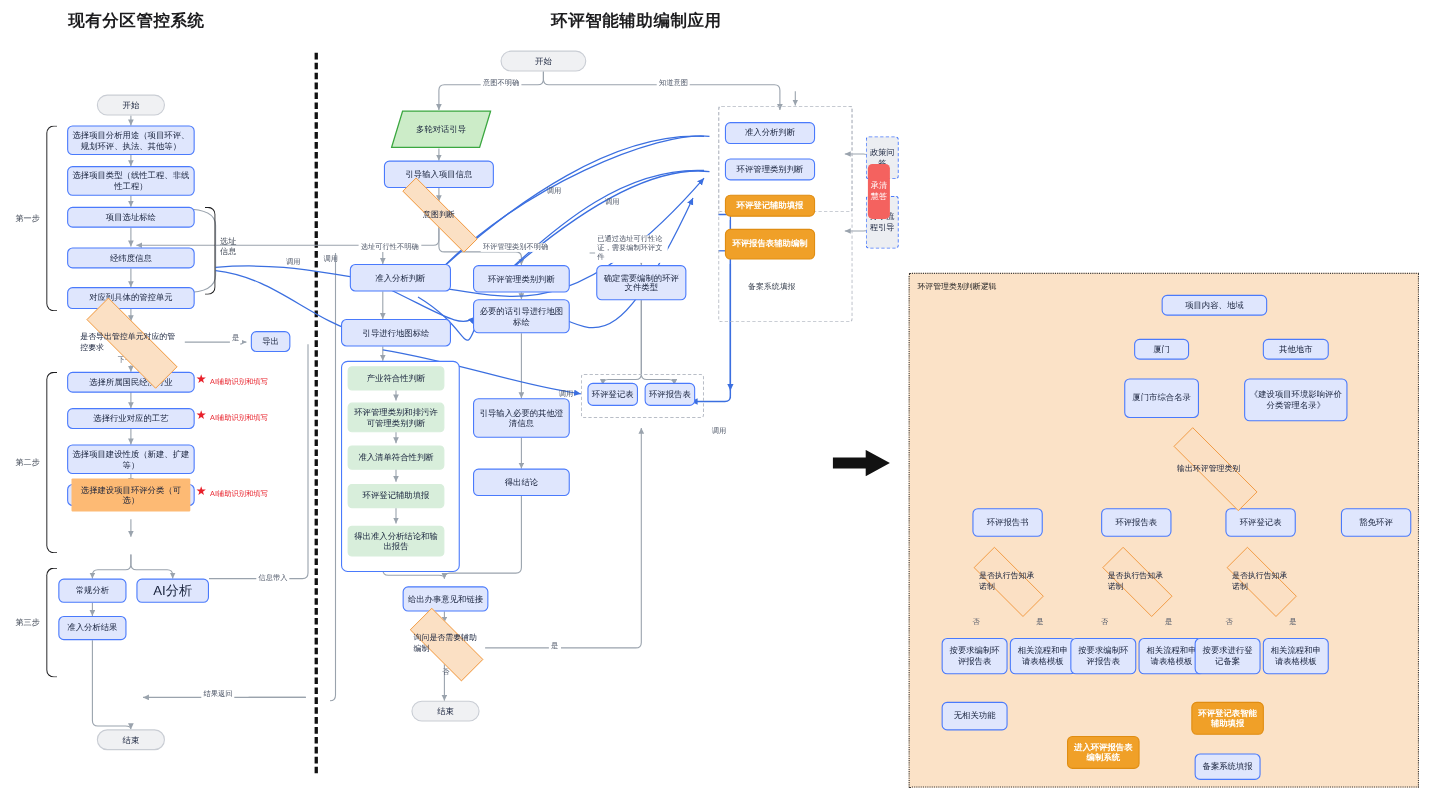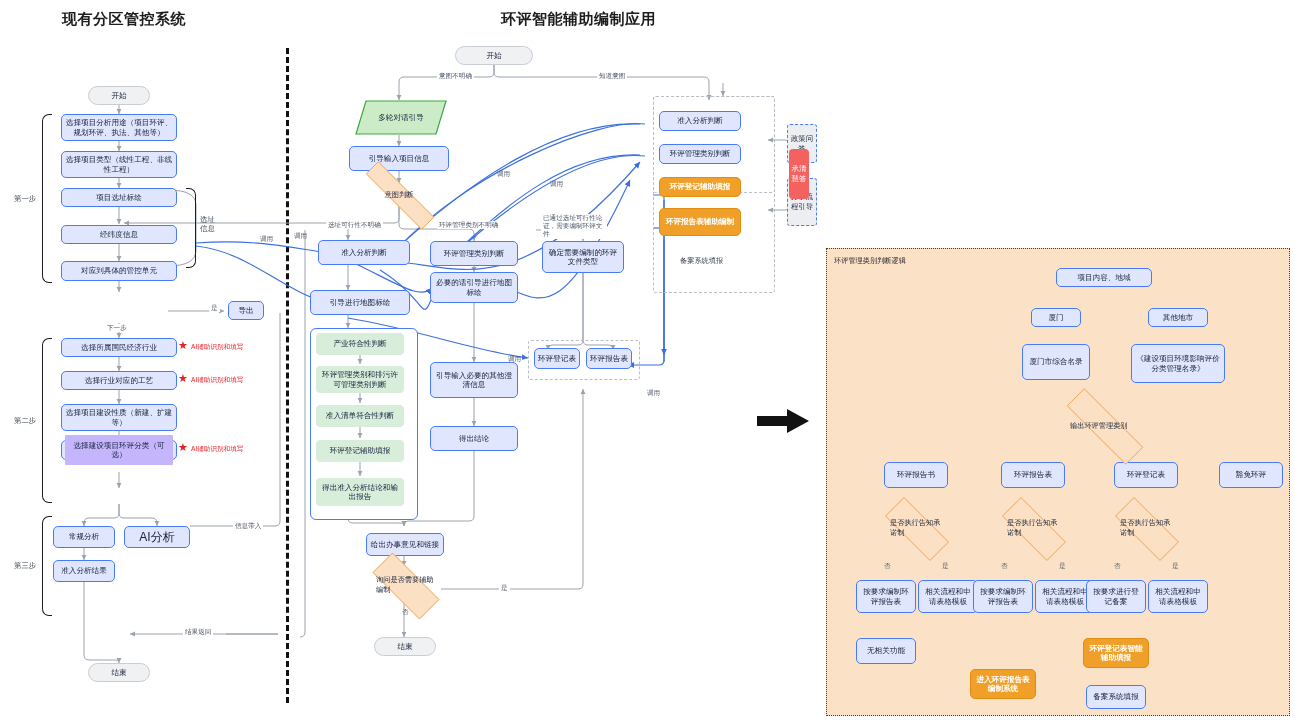--- a/index.html
+++ b/index.html
@@ -35,21 +35,21 @@
             text-align:center;line-height:1.35;}
   .title{position:absolute;font-size:15px;font-weight:bold;color:#1d1d1f;
          letter-spacing:.5px;}
   .elabel{position:absolute;font-size:6.6px;color:#4c5566;background:#fff;
           padding:0 2px;white-space:nowrap;line-height:1.25;}
   .elabel.nb{background:transparent;}
   .elabel.w{white-space:normal;text-align:left;width:62px;}
   .steplbl{position:absolute;font-size:7.4px;color:#3a4250;white-space:nowrap;}
   .ailbl{position:absolute;font-size:6.6px;color:#e8202a;white-space:nowrap;}
   .star{position:absolute;color:#e8202a;font-size:11px;line-height:1;}
-  .hl{background:#c4b5fd;padding:6px 1px;border-radius:1px;}
+  .hl{background:#fdba74;padding:6px 1px;border-radius:1px;}
   .panel{position:absolute;background:#fbe2c7;border:1.4px dotted #3d3d3d;}
   .panel-title{position:absolute;font-size:7.2px;color:#1d1d1f;}
   .divider{position:absolute;border-left:3.4px dashed #111;}
   .ai-big{font-size:12px;}
 </style>
 </head>
 <body>
 
 <div id="canvas">
 
@@ -191,20 +191,24 @@
   </div>
 
   <div class="t term" style="left:88px;top:86px;width:62px;height:19px;">开始</div>
 
   <div class="t box" style="left:61px;top:114px;width:116px;height:27px;">选择项目分析用途（项目环评、规划环评、执法、其他等）</div>
   <div class="t box" style="left:61px;top:151px;width:116px;height:27px;">选择项目类型（线性工程、非线性工程）</div>
   <div class="t box" style="left:61px;top:188px;width:116px;height:19px;">项目选址标绘</div>
   <div class="t box" style="left:61px;top:225px;width:116px;height:19px;">经纬度信息</div>
   <div class="t box" style="left:61px;top:261px;width:116px;height:20px;">对应到具体的管控单元</div>
 
+  <div class="dgroup dia" style="left:57px;top:292px;width:124px;height:38px;">
+    <div class="diashape"></div>
+    <div class="lbl" style="width:92px;">是否导出管控单元对应的管控要求</div>
+  </div>
   <div class="t box" style="left:228px;top:301px;width:36px;height:19px;">导出</div>
 
   <div class="t box" style="left:61px;top:338px;width:116px;height:19px;">选择所属国民经济行业</div>
   <div class="t box" style="left:61px;top:371px;width:116px;height:19px;">选择行业对应的工艺</div>
   <div class="t box" style="left:61px;top:404px;width:116px;height:27px;">选择项目建设性质（新建、扩建等）</div>
   <div class="t box" style="left:61px;top:440px;width:116px;height:20px;">
     <span class="hl">选择建设项目环评分类（可选）</span>
   </div>
 
   <div class="t box" style="left:53px;top:526px;width:62px;height:22px;">常规分析</div>

